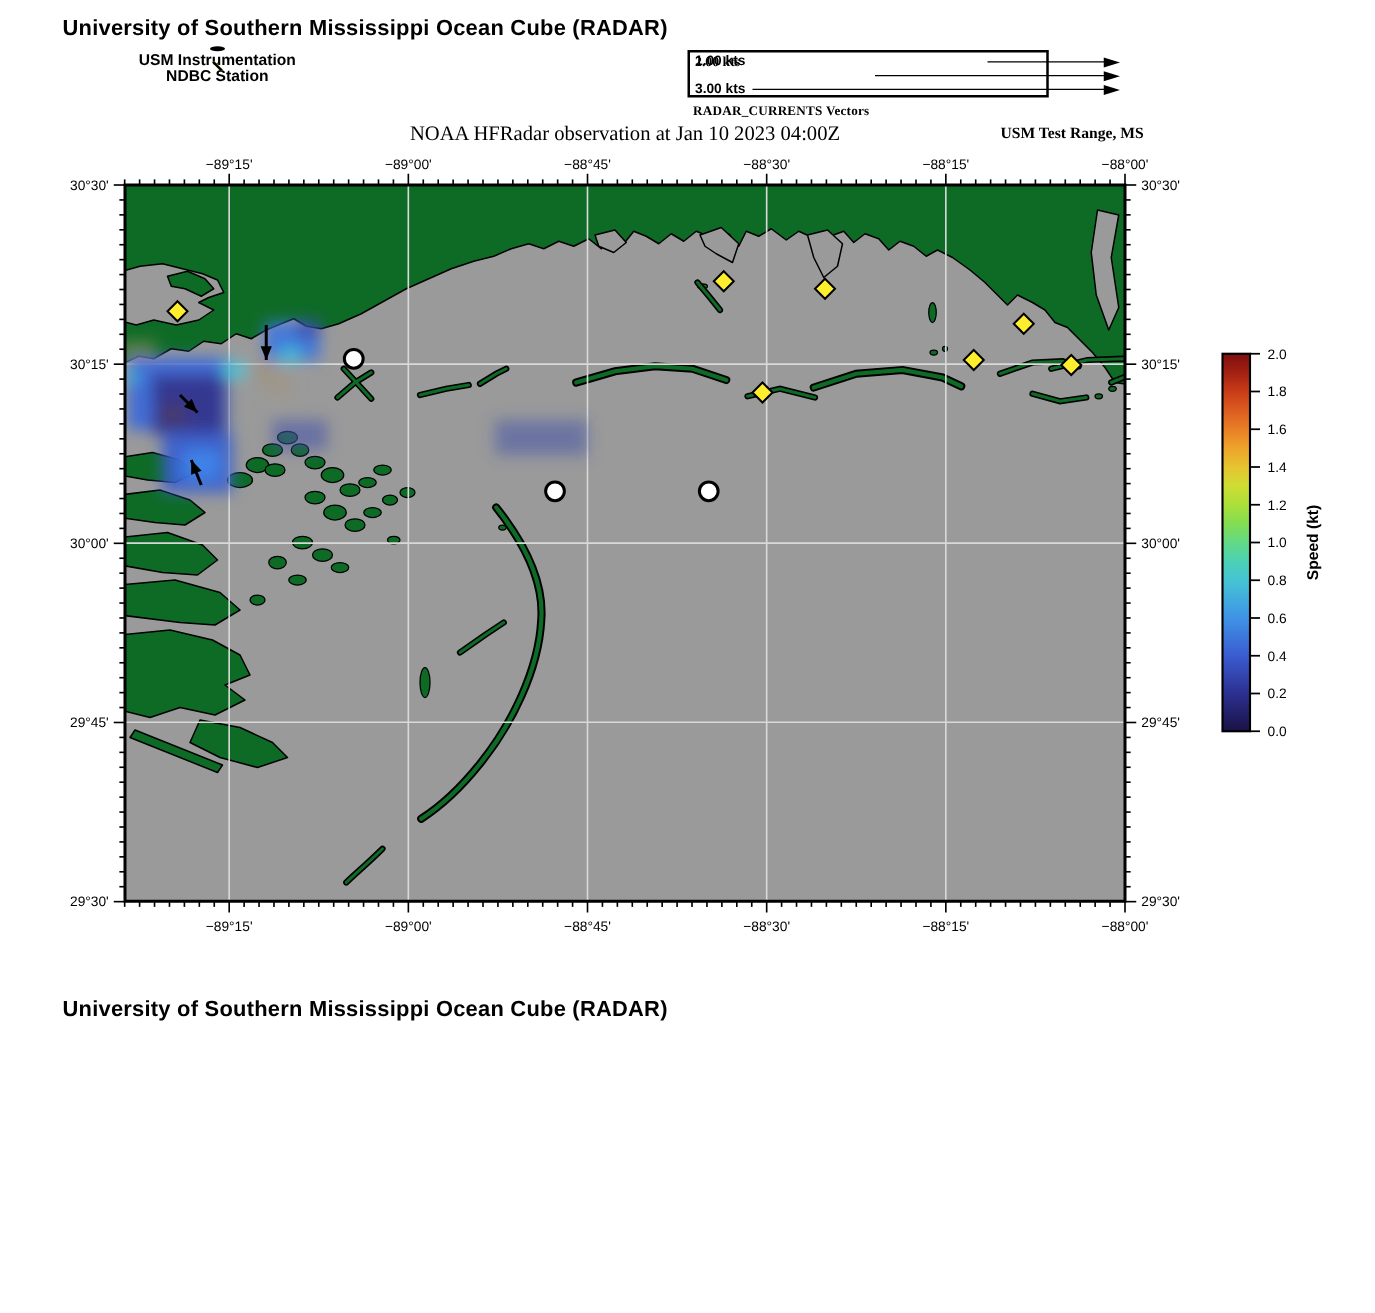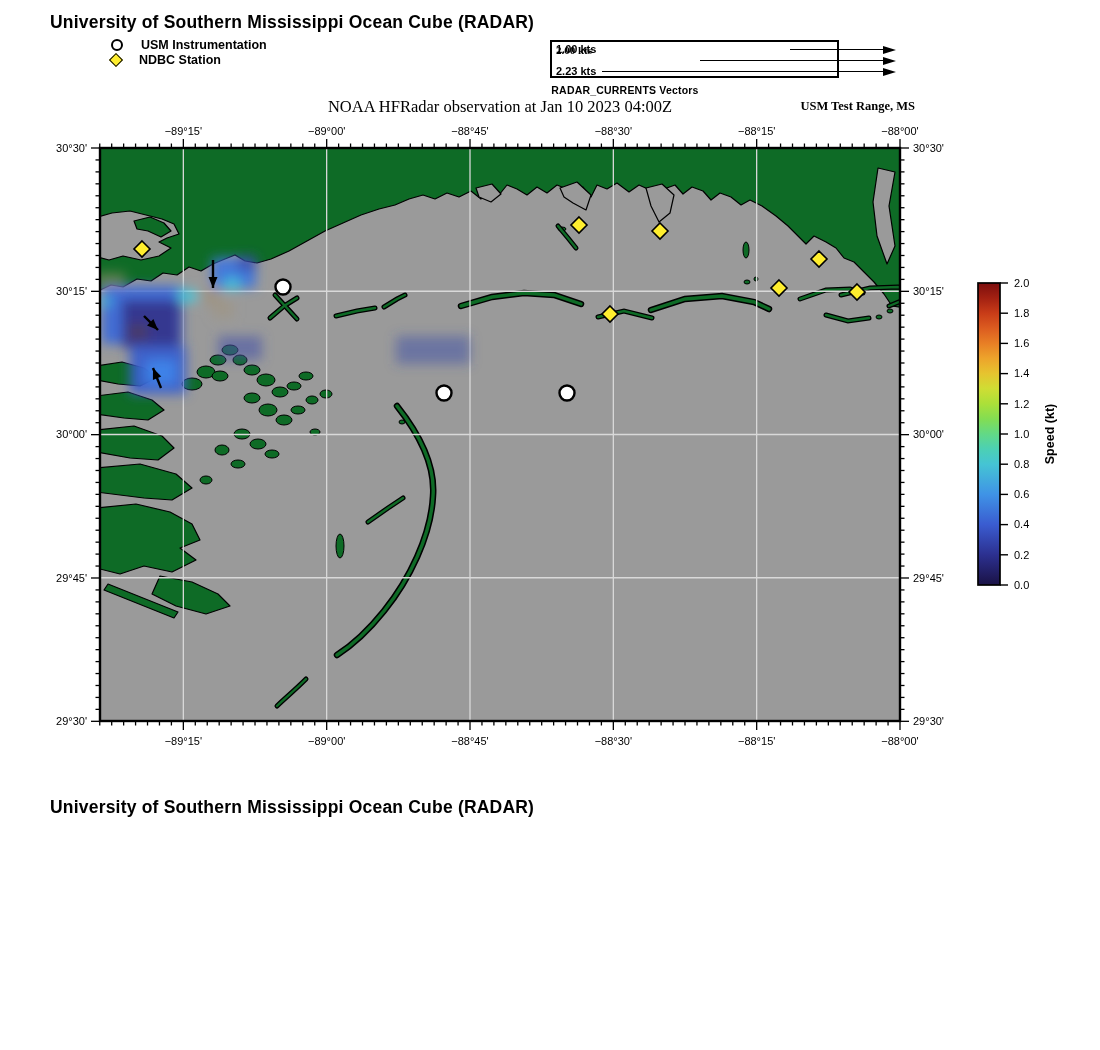--- a/index.html
+++ b/index.html
@@ -1,19 +1,19 @@
 <!DOCTYPE html>
 <html><head>
 <meta charset="utf-8">
 <style>
   html,body{margin:0;padding:0;background:#ffffff;}
   body{width:1100px;height:1050px;position:relative;font-family:"Liberation Sans",sans-serif;color:#000;}
   .abs{position:absolute;}
   .title{font-weight:bold;font-size:17.5px;text-align:left;letter-spacing:0.2px;}
-  .legend-row{display:flex;align-items:center;gap:18px;height:15px;}
+  .legend-row{display:flex;align-items:center;gap:0;height:15px;flex-direction:column;}
   .legend-label{font-weight:bold;font-size:12.5px;}
   .sym-circle{width:12px;height:12px;border:2.2px solid #000;border-radius:50%;background:#fff;box-sizing:border-box;}
   .sym-diamond{width:10px;height:10px;border:1.6px solid #000;background:#ffee2e;transform:rotate(45deg);box-sizing:border-box;}
   #vecbox{border:2.2px solid #000;width:289px;height:38px;box-sizing:border-box;background:#fff;}
   .vec-label{position:absolute;left:4px;font-weight:bold;font-size:11px;line-height:11px;}
   .vec-line{position:absolute;border-top:1.7px solid #000;height:0;}
   .vec-head{position:absolute;width:0;height:0;border-left:13px solid #000;border-top:4.5px solid transparent;border-bottom:4.5px solid transparent;}
   .caption{font-weight:bold;font-size:10.5px;text-align:center;letter-spacing:0.2px;}
   .serif-sub{font-family:"Liberation Serif",serif;font-weight:normal;font-size:16.5px;text-align:center;}
   .serif-region{font-family:"Liberation Serif",serif;font-weight:bold;font-size:12.5px;text-align:right;}
@@ -31,29 +31,29 @@
   </div>
   <div class="legend-row">
     <span class="sym-diamond"></span>
     <span class="legend-label">NDBC Station</span>
   </div>
 </div>
 
 <div id="vecbox" class="abs" style="left:550px;top:40px;">
   <span class="vec-label" style="top:2px;">1.00 kts</span>
   <span class="vec-label" style="top:3px;font-family:Liberation Serif, serif;">2.00 kts</span>
-  <span class="vec-label" style="top:24px;">2.23 kts</span>
+  <span class="vec-label" style="top:24px;">3.00 kts</span>
   <span class="vec-line" style="left:238px;top:7px;width:94px;"></span>
   <span class="vec-line" style="left:148px;top:18px;width:184px;"></span>
   <span class="vec-line" style="left:50px;top:29px;width:282px;"></span>
   <span class="vec-head" style="left:331px;top:3.5px;"></span>
   <span class="vec-head" style="left:331px;top:14.5px;"></span>
   <span class="vec-head" style="left:331px;top:25.5px;"></span>
 </div>
-<div class="abs caption" style="left:546px;top:84px;width:158px;">RADAR_CURRENTS Vectors</div>
+<div class="abs caption" style="left:546px;top:84px;width:158px;font-family:Liberation Serif, serif;">RADAR_CURRENTS Vectors</div>
 
 <div class="abs serif-sub" style="left:100px;top:97px;width:800px;">NOAA HFRadar observation at Jan 10 2023 04:00Z</div>
 <div class="abs serif-region" style="left:755px;top:99px;width:160px;">USM Test Range, MS</div>
 
 <svg id="fig" class="abs" style="left:0;top:0;" width="1100" height="830">
   <defs>
     <filter id="blur6" x="-50%" y="-50%" width="200%" height="200%">
         <feGaussianBlur stdDeviation="6"></feGaussianBlur>
       </filter>
     <clipPath id="mapclip">

